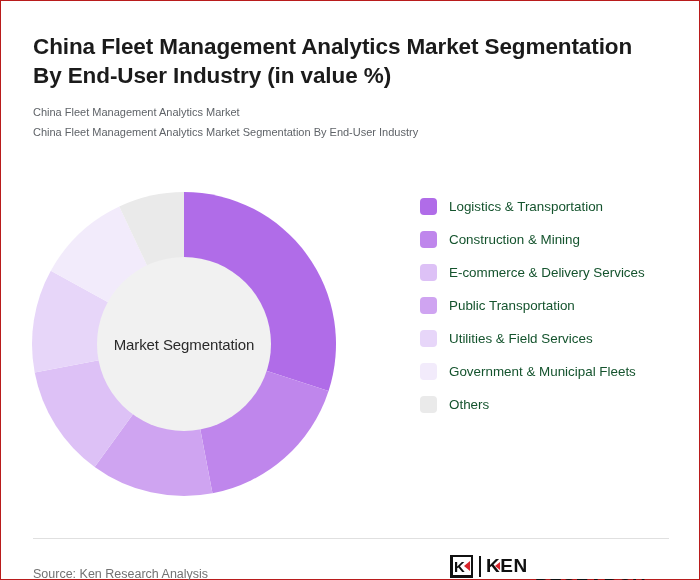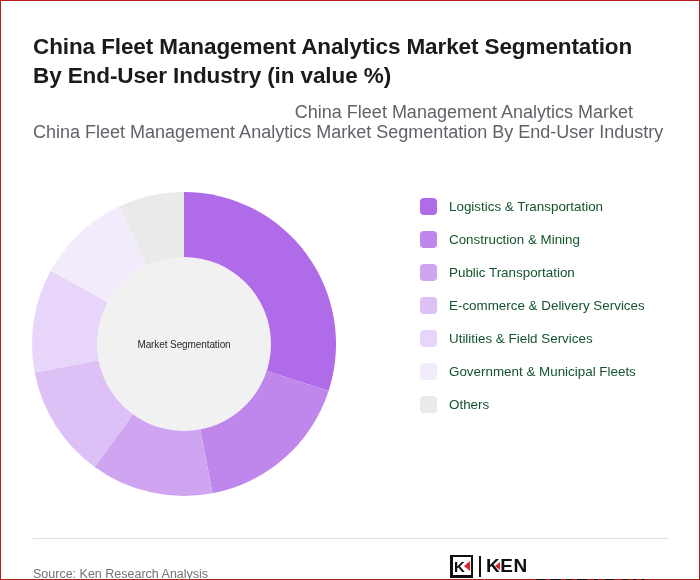--- a/index.html
+++ b/index.html
@@ -30,25 +30,24 @@
     line-height:29px;
     font-weight:bold;
     color:#1b1b1b;
     letter-spacing:-0.1px;
     margin:0;
   }
   .subtitles{
     margin-top:12px;
   }
   .subtitle{
-    font-size:18px;
+    font-size:11px;
     line-height:20px;
     color:#5f6368;
     white-space:nowrap;
-    text-align:right;
   }
   
   .chart-area{
     position:absolute;
     left:28px;top:188px;
     width:320px;height:320px;
   }
   .donut-wrap{
     position:absolute;
     left:0;top:0;
@@ -58,21 +57,21 @@
   .center-label{
     position:absolute;
     left:0;top:0;
     width:310px;height:310px;
     display:flex;
     align-items:center;
     justify-content:center;
     pointer-events:none;
   }
   .center-label span{
-    font-size:10px;
+    font-size:15px;
     color:#2a2a2a;
     letter-spacing:-0.1px;
   }
   
   .legend{
     position:absolute;
     left:419px;top:196px;
     width:250px;
   }
   .legend-item{
@@ -219,26 +218,26 @@
   <div class="legend" id="legend">
       <div class="legend-item">
         <span class="legend-swatch" style="background: rgb(176, 108, 232);"></span>
         <span class="legend-label">Logistics &amp; Transportation</span>
       </div>
       <div class="legend-item">
         <span class="legend-swatch" style="background: rgb(191, 134, 236);"></span>
         <span class="legend-label">Construction &amp; Mining</span>
       </div>
       <div class="legend-item">
+        <span class="legend-swatch" style="background: rgb(221, 193, 246);"></span>
+        <span class="legend-label">E-commerce &amp; Delivery Services</span>
+      </div>
+      <div class="legend-item">
         <span class="legend-swatch" style="background: rgb(207, 164, 241);"></span>
         <span class="legend-label">Public Transportation</span>
-      </div>
-      <div class="legend-item">
-        <span class="legend-swatch" style="background: rgb(221, 193, 246);"></span>
-        <span class="legend-label">E-commerce &amp; Delivery Services</span>
       </div>
       <div class="legend-item">
         <span class="legend-swatch" style="background: rgb(231, 214, 249);"></span>
         <span class="legend-label">Utilities &amp; Field Services</span>
       </div>
       <div class="legend-item">
         <span class="legend-swatch" style="background: rgb(242, 235, 251);"></span>
         <span class="legend-label">Government &amp; Municipal Fleets</span>
       </div>
       <div class="legend-item">

